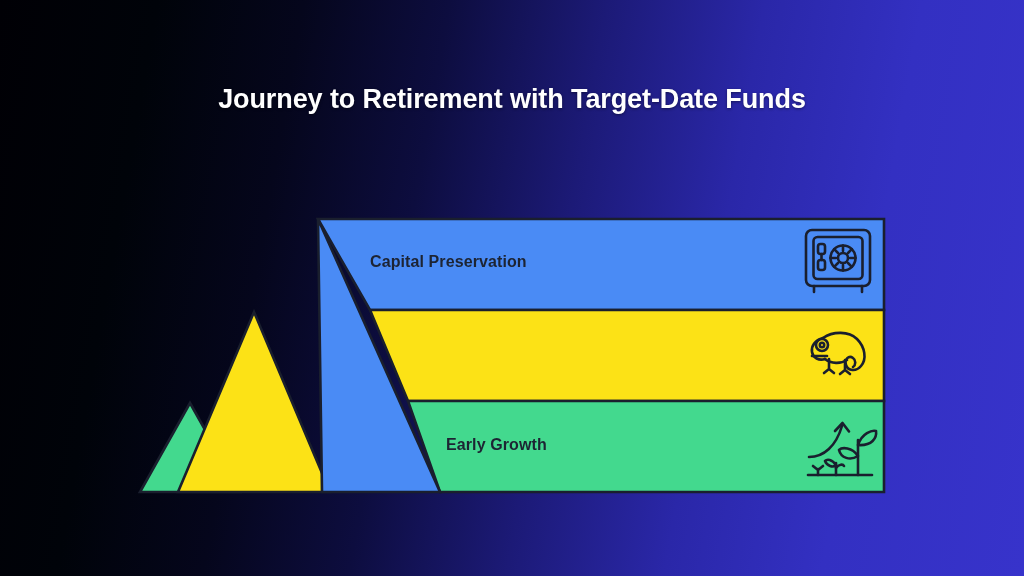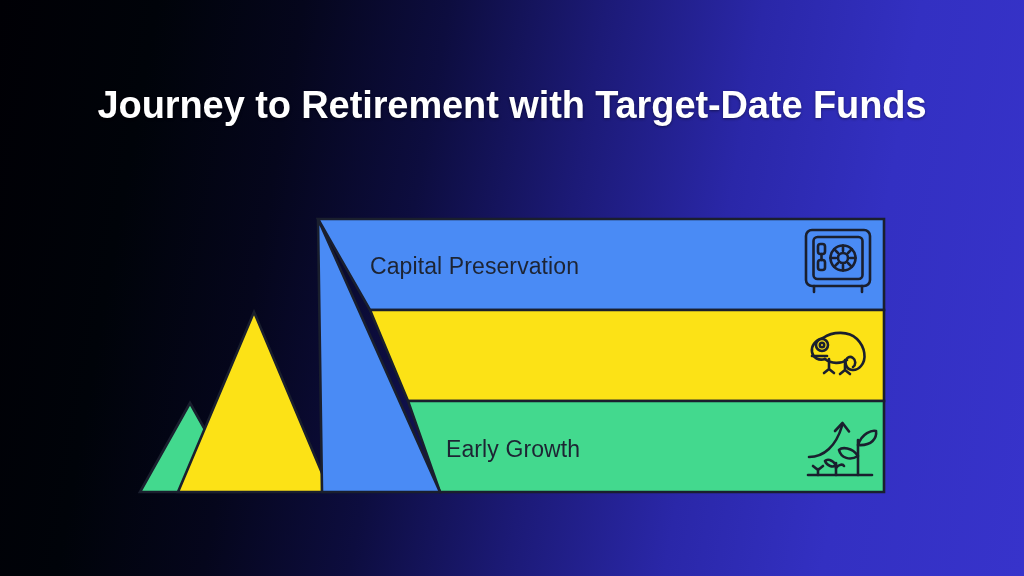--- a/index.html
+++ b/index.html
@@ -27,37 +27,37 @@
        #3330c2 82%,
        #3733cb 100%);
   }
   #title {
     position: absolute;
     left: 0;
     top: 84px;
     width: 1024px;
     text-align: center;
     color: #ffffff;
-    font-size: 38px;
+    font-size: 27px;
     font-weight: bold;
     letter-spacing: -0.1px;
     text-shadow: 0 1px 3px rgba(0,0,0,0.45);
   }
   #figure {
     position: absolute;
     left: 0;
     top: 0;
     width: 1024px;
     height: 576px;
   }
   .band-label {
     position: absolute;
     color: #1d2433;
-    font-size: 23px;
-    font-weight: normal;
+    font-size: 16px;
+    font-weight: bold;
     letter-spacing: 0.1px;
     white-space: nowrap;
   }
   #lbl0 { left: 370px; top: 253px; }
   #lbl1 { left: 415px; top: 345px; }
   #lbl2 { left: 446px; top: 436px; }
 </style>
 </head>
 <body>
 

